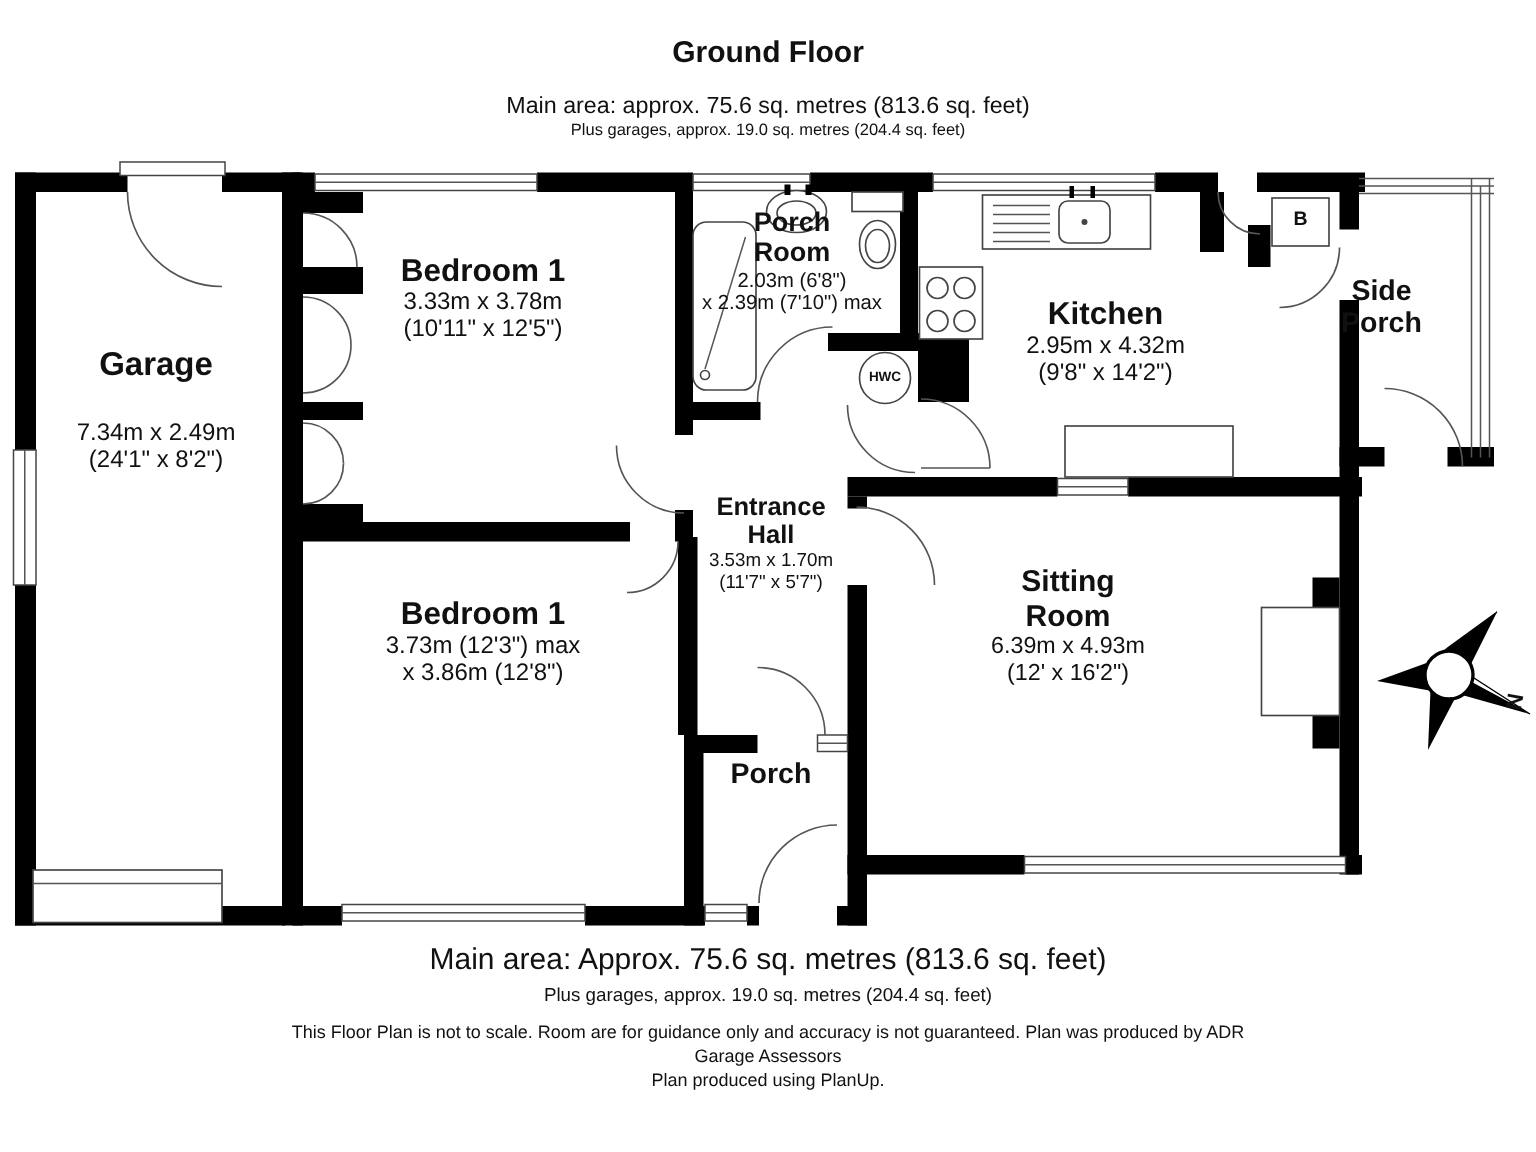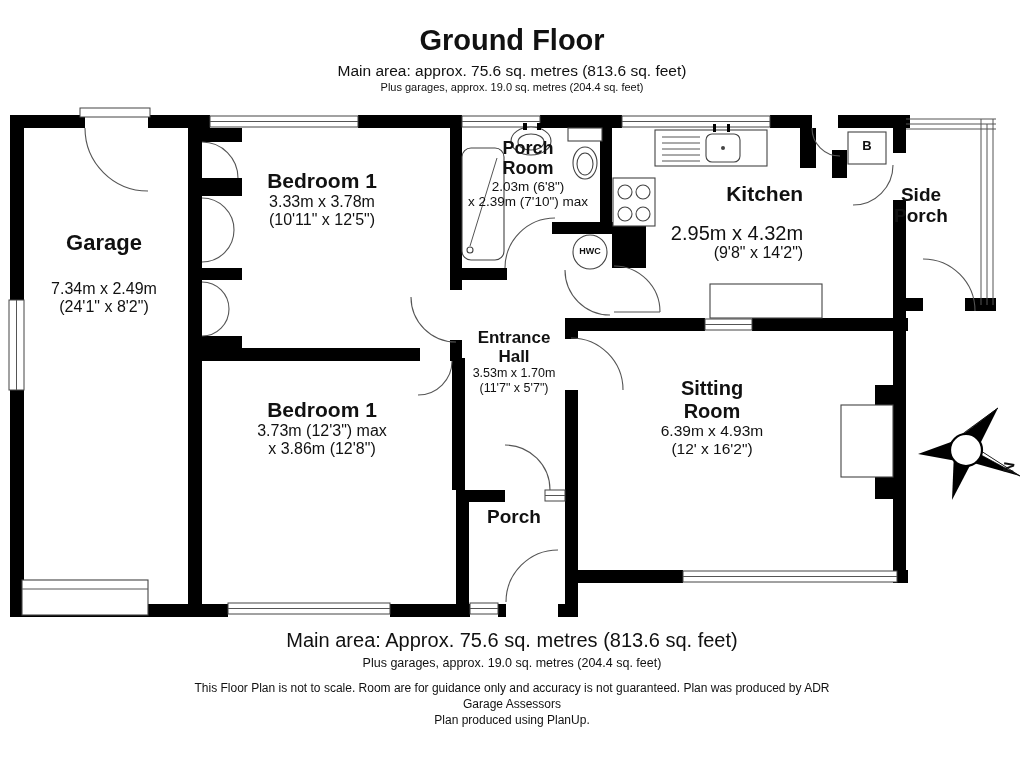--- a/index.html
+++ b/index.html
@@ -170,21 +170,21 @@
     <path d="M32,-42 L-8,-12 L8,6 Z" fill="#000"></path>
     <path d="M-48,4 L-4,-12 L-4,12 Z" fill="#000"></path>
     <path d="M-14,50 L-12,2 L10,4 Z" fill="#000"></path>
     <path d="M54,26 L-2,-10 L4,12 Z" fill="#000"></path>
     <path d="M32,-42 L-8,-12 L-1,-18 Z" fill="#fff" stroke="#000" stroke-width="0.8"></path>
     <path d="M54,26 L-2,-10 L2,-2 Z" fill="#fff" stroke="#000" stroke-width="0.8"></path>
     <circle cx="0" cy="0" r="16" fill="#fff" stroke="#000" stroke-width="2.2"></circle>
   </g>
 </svg>
 
-<div class="lbl ctr" style="top:24px;font-size:29px;font-weight:700;">Ground Floor</div>
+<div class="lbl ctr" style="top:24px;font-size:20px;font-weight:700;">Ground Floor</div>
 <div class="lbl ctr" style="top:62px;font-size:15.5px;">Main area: approx. 75.6 sq. metres (813.6 sq. feet)</div>
 <div class="lbl ctr" style="top:81px;font-size:11px;">Plus garages, approx. 19.0 sq. metres (204.4 sq. feet)</div>
 
 <div class="lbl" style="left:104px;top:231px;">
   <div class="nm" style="font-size:22px;">Garage</div>
   <div style="font-size:16px;margin-top:24px;">7.34m x 2.49m</div>
   <div style="font-size:16px;">(24'1" x 8'2")</div>
 </div>
 
 <div class="lbl" style="left:322px;top:169px;">
@@ -193,23 +193,23 @@
   <div style="font-size:16px;">(10'11" x 12'5")</div>
 </div>
 
 <div class="lbl" style="left:528px;top:138px;">
   <div class="nm" style="font-size:18px;">Porch</div>
   <div class="nm" style="font-size:18px;">Room</div>
   <div style="font-size:13.5px;">2.03m (6'8")</div>
   <div style="font-size:13.5px;">x 2.39m (7'10") max</div>
 </div>
 
-<div class="lbl" style="left:737px;top:182px;text-align:right;">
+<div class="lbl" style="left:737px;top:198px;">
   <div class="nm" style="font-size:21px;">Kitchen</div>
-  <div style="font-size:20px;margin-top:16px;">2.95m x 4.32m</div>
+  <div style="font-size:16px;">2.95m x 4.32m</div>
   <div style="font-size:16px;">(9'8" x 14'2")</div>
 </div>
 
 <div class="lbl" style="left:921px;top:184px;">
   <div class="nm" style="font-size:19px;">Side</div>
   <div class="nm" style="font-size:19px;">Porch</div>
 </div>
 
 <div class="lbl" style="left:514px;top:328px;">
   <div class="nm" style="font-size:17px;">Entrance</div>

